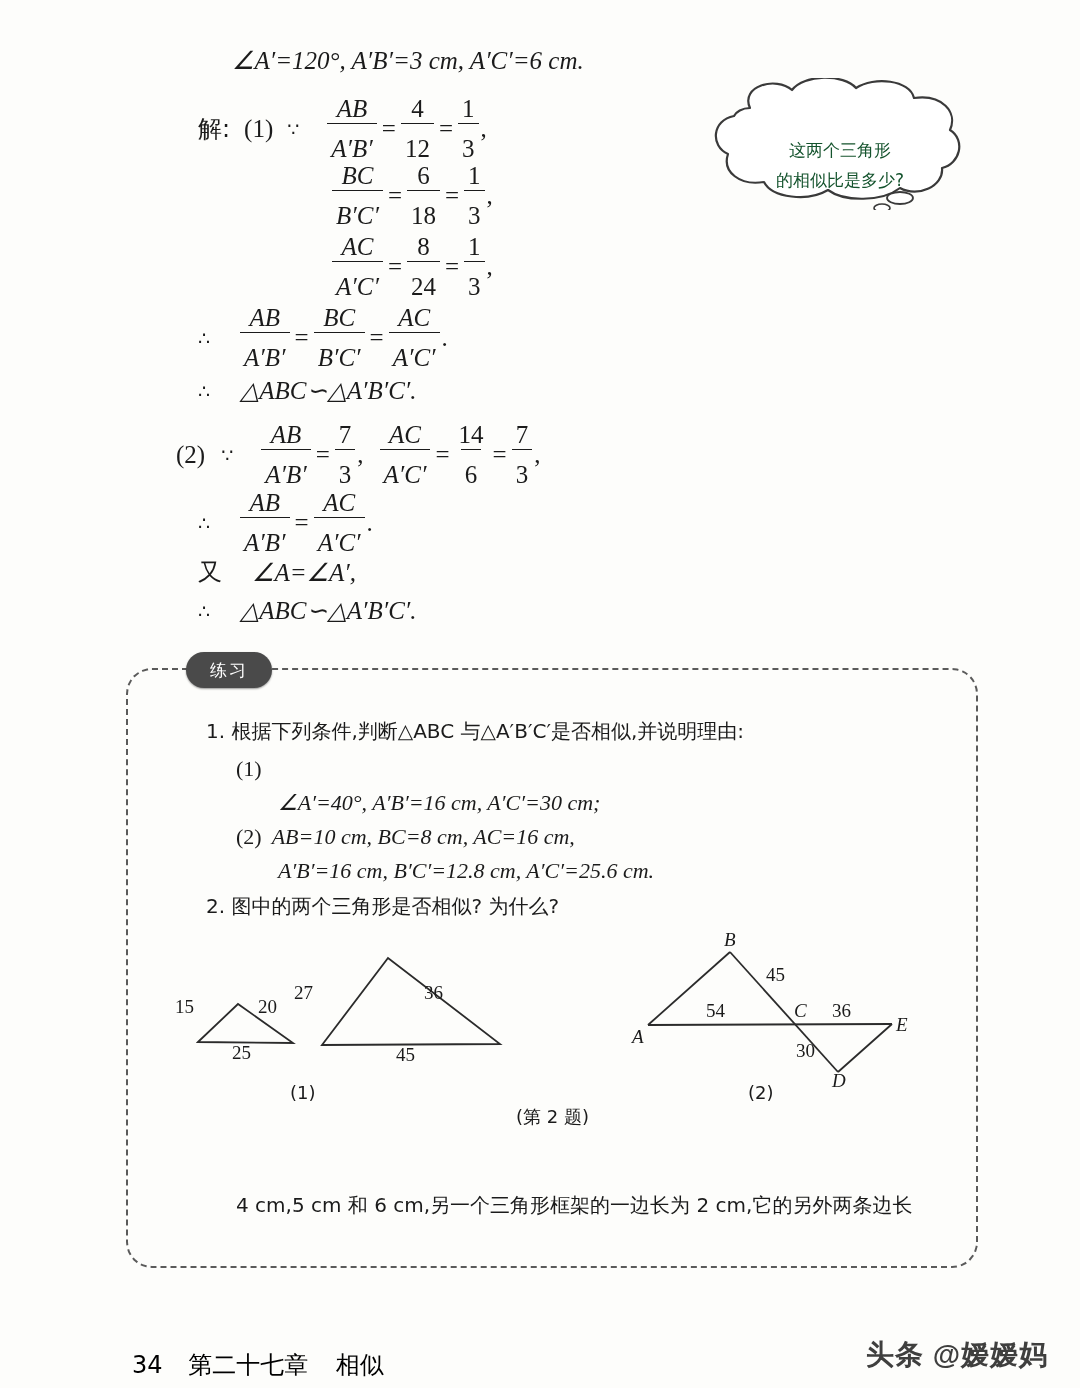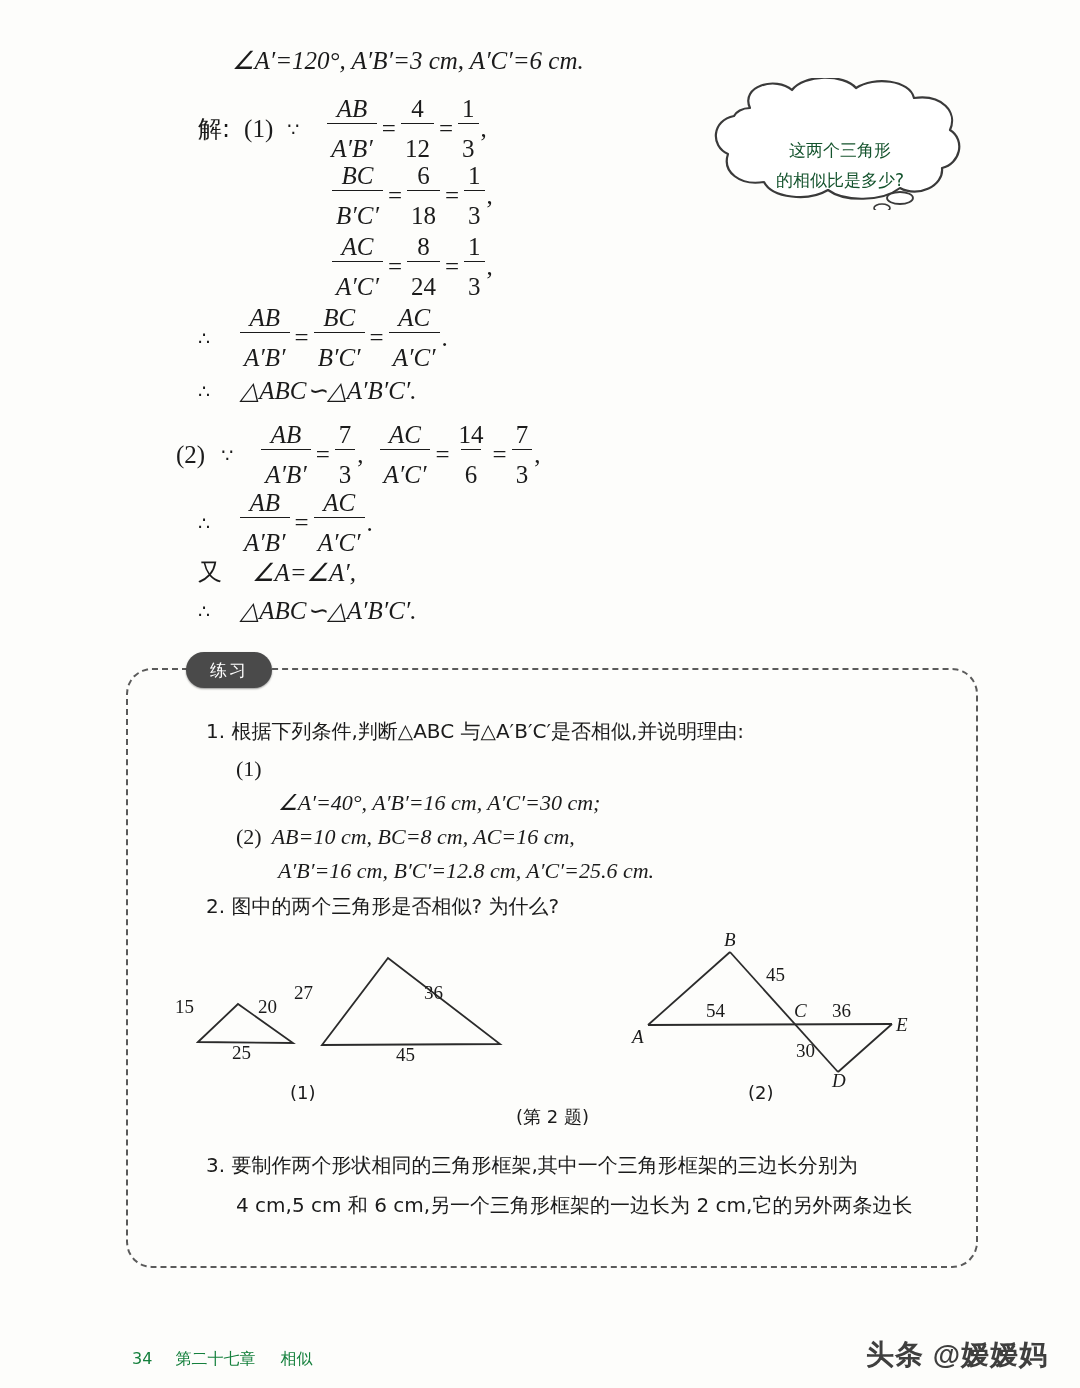--- a/index.html
+++ b/index.html
@@ -54,21 +54,21 @@
 
   
   .fig{position:absolute;}
   .figcap{position:absolute;font-family:"DejaVu Sans",sans-serif;font-size:18px;}
   .vlabel{position:absolute;font-family:"Liberation Serif",serif;font-size:19px;}
   .ptlabel{position:absolute;font-family:"Liberation Serif",serif;
            font-style:italic;font-size:19px;}
 
   
   #footer{position:absolute;left:132px;top:1349px;
-      font-family:"DejaVu Sans",sans-serif;font-size:16px;color:#15803d;}
+      font-family:"DejaVu Sans",sans-serif;font-size:24px;color:#000000;}
   #footer .pgnum{margin-right:18px;}
   #footer .chap{margin-right:20px;}
   #watermark{position:absolute;left:866px;top:1336px;
       font-family:Liberation Sans, sans-serif;font-size:28px;font-weight:bold;
       color:#2f2f2f;letter-spacing:1px;white-space:nowrap;opacity:.92;}
 </style>
 </head>
 <body>
 
 <div class="page">
@@ -283,21 +283,20 @@
     <span class="ptlabel" style="left:276px;top:86px;">E</span>
     <span class="vlabel" style="left:86px;top:72px;">54</span>
     <span class="vlabel" style="left:146px;top:36px;">45</span>
     <span class="vlabel" style="left:212px;top:72px;">36</span>
     <span class="vlabel" style="left:176px;top:112px;">30</span>
   </div>
   <div class="figcap" style="left:748px;top:1082px;">(2)</div>
 
   <div class="figcap" style="left:516px;top:1105px;">(第 2 题)</div>
 
-  <div class="ex-line ex-cn" style="left:166px;top:1152px;">3. 要制作两个形状相同的三角形框架,其中一个三角形框架的三边长分别为</div>
   <div class="ex-line ex-cn" style="left:196px;top:1192px;">4 cm,5 cm 和 6 cm,另一个三角形框架的一边长为 2 cm,它的另外两条边长</div>
 
   <div id="footer">
     <span class="pgnum">34</span>
     <span class="chap">第二十七章</span>
     <span>相似</span>
   </div>
 
   <div id="watermark">头条 @嫒嫒妈</div>
 

